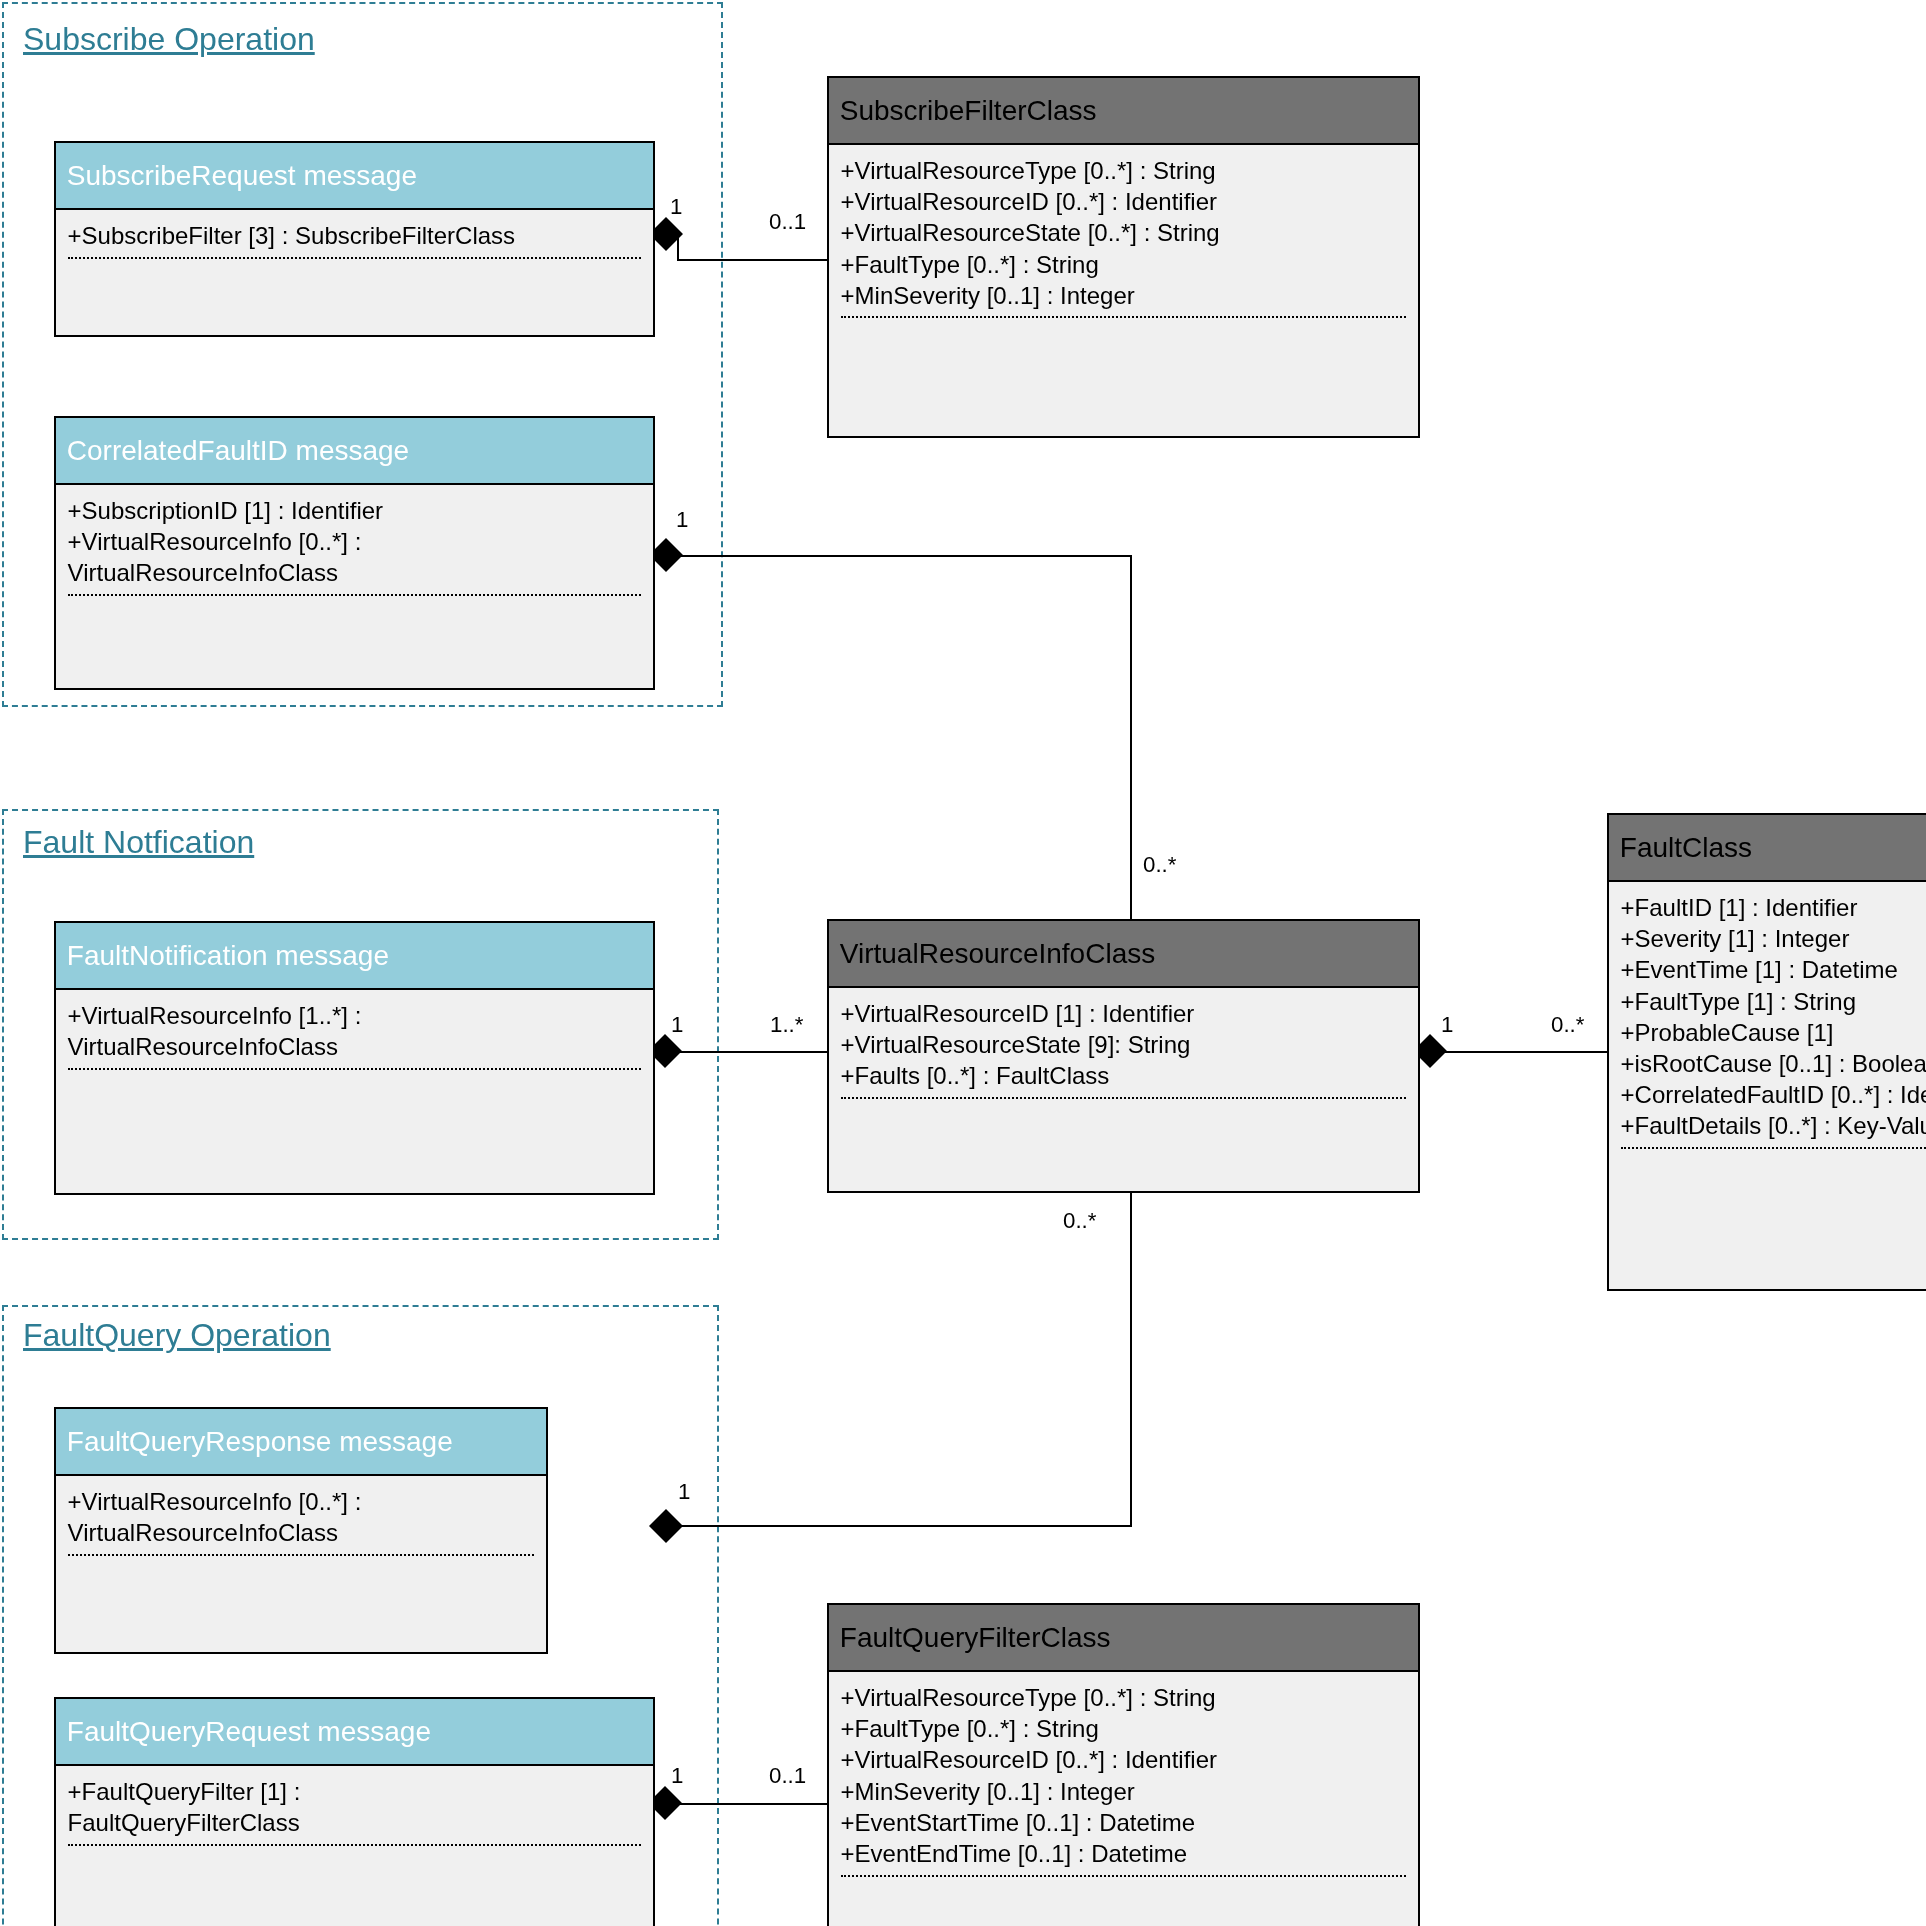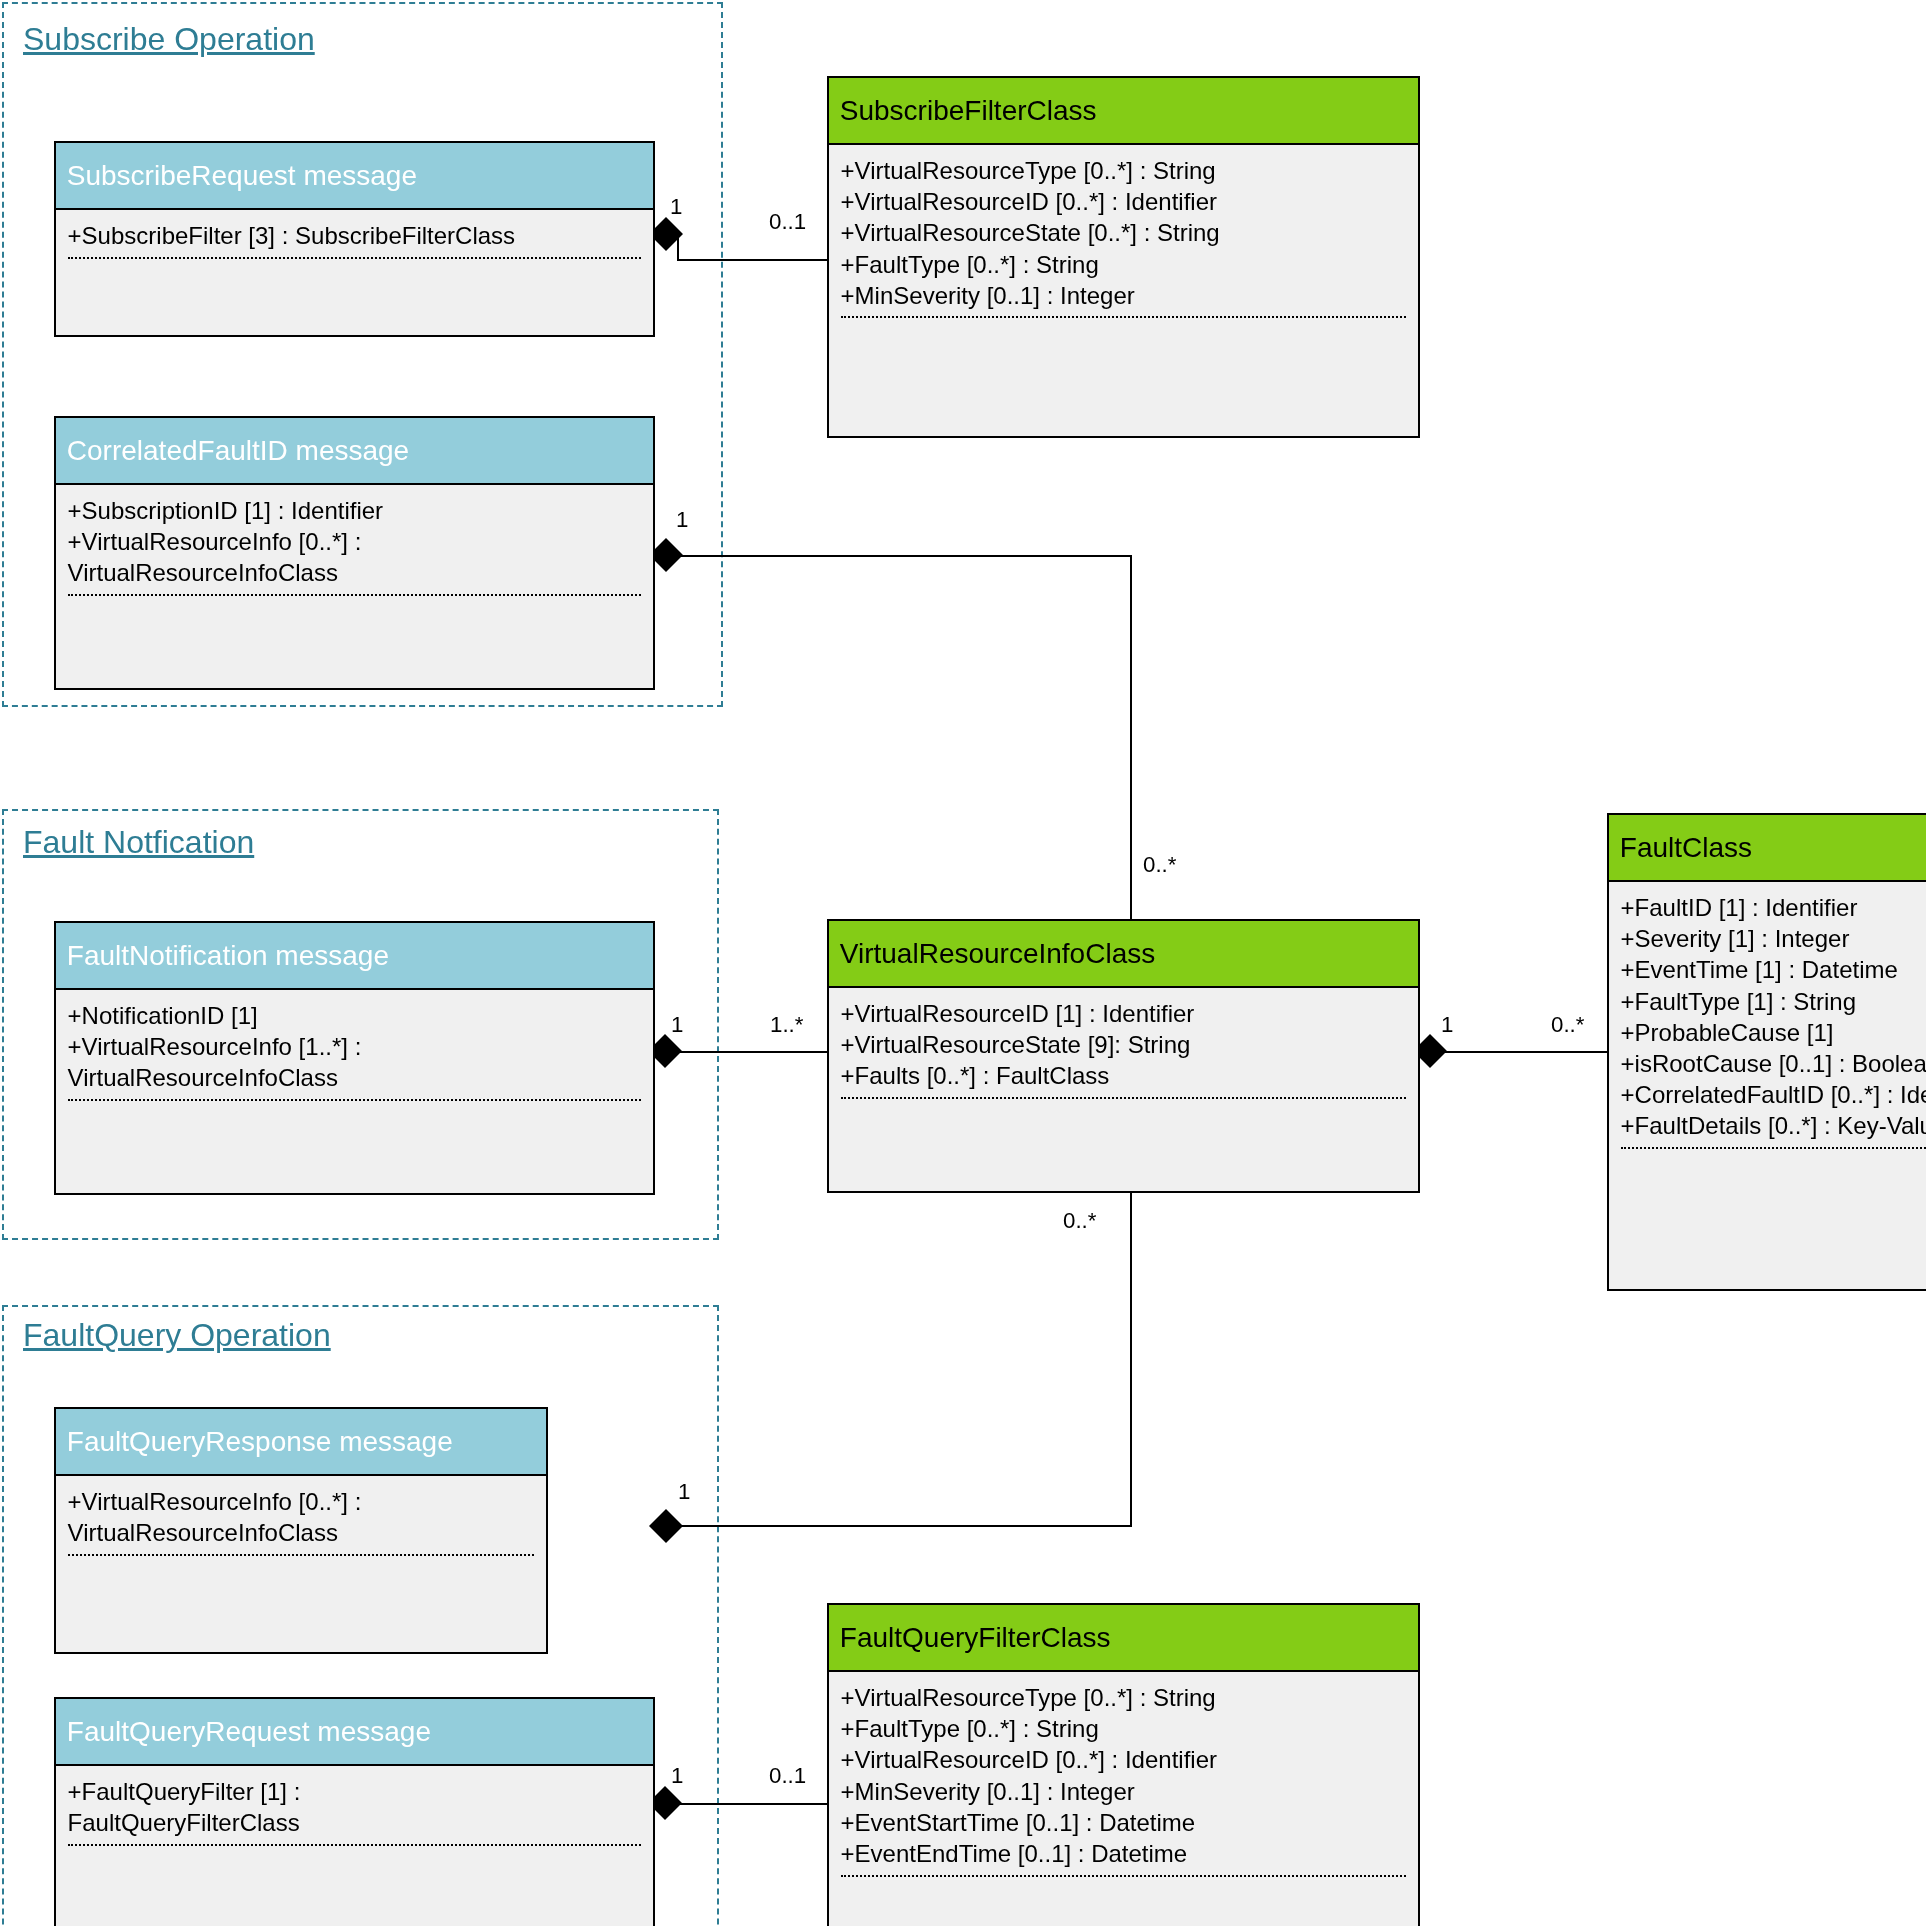--- a/index.html
+++ b/index.html
@@ -51,21 +51,21 @@
     align-items: center;
     padding-left: 10.8px;
     white-space: nowrap;
     overflow: hidden;
   }
   .uml-header.msg {
     background: #93CDDB;
     color: #ffffff;
   }
   .uml-header.cls {
-    background: #84cc16;
+    background: #737373;
     color: #000000;
   }
   .uml-header span {
     font-size: 28px;
     font-weight: 400;
     line-height: 1.05;
   }
   .uml-attrs {
     box-sizing: border-box;
     padding: 10px 11.6px 0 11.6px;
@@ -189,21 +189,20 @@
       <div class="attr-line">VirtualResourceInfoClass</div>
       <div class="attr-sep"></div>
     </div>
   </div>
 
   <div class="uml-box" style="left:54px; top:921px; width:601px; height:274px;">
     <div class="uml-header msg" style="height:67px;">
       <span>FaultNotification message</span>
     </div>
     <div class="uml-attrs">
-      <div class="attr-line">+NotificationID [1]</div>
       <div class="attr-line">+VirtualResourceInfo [1..*] :</div>
       <div class="attr-line">VirtualResourceInfoClass</div>
       <div class="attr-sep"></div>
     </div>
   </div>
 
   <div class="uml-box" style="left:827px; top:919px; width:593px; height:274px;">
     <div class="uml-header cls" style="height:67px;">
       <span>VirtualResourceInfoClass</span>
     </div>

